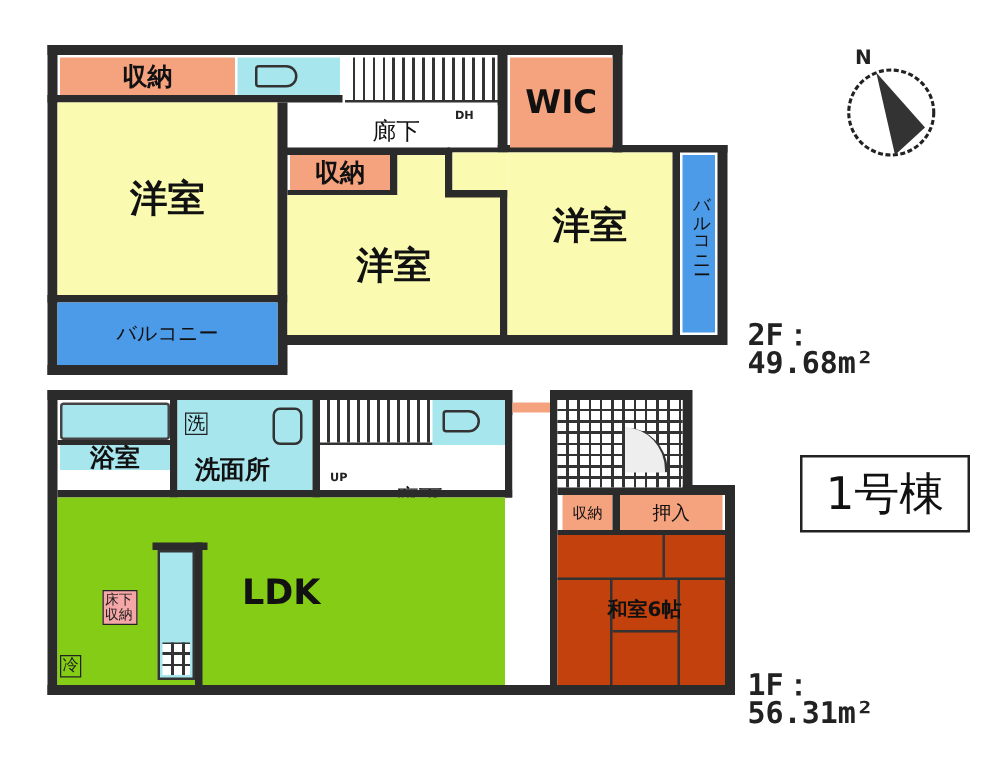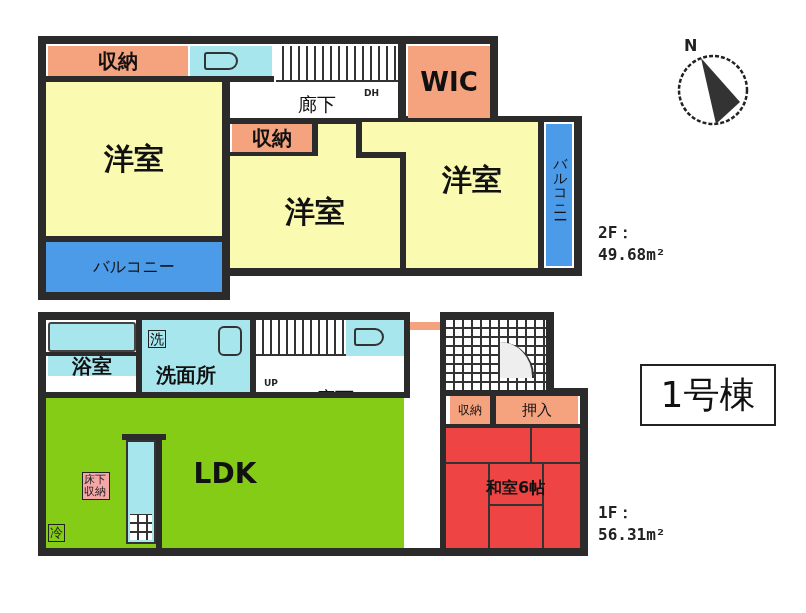--- a/index.html
+++ b/index.html
@@ -5,32 +5,32 @@
   html, body { margin:0; padding:0; background:#ffffff; }
   body { width:806px; height:613px; position:relative; overflow:hidden; font-family:"DejaVu Sans", sans-serif; }
   .abs { position:absolute; box-sizing:border-box; }
   .wall { background:#2b2b2b; }
   .room { display:flex; align-items:center; justify-content:center; color:#111; font-weight:bold; }
   .yellow { background:#fafab0; }
   .orange { background:#f5a27f; }
   .cyan { background:#a8e6ee; }
   .blue { background:#4b9be8; }
   .pink { background:#84cc16; }
-  .green { background:#ef4444; }
+  .green { background:#c2410c; }
   .white { background:#ffffff; }
   .stair2 { background:
       repeating-linear-gradient(90deg, #fff 0 6px, #333 6px 8px);
       }
   .grid { background:
       repeating-linear-gradient(90deg, transparent 0 7px, #333 7px 9px),
       repeating-linear-gradient(0deg, #fff 0 7px, #333 7px 9px); }
   .label-lg { font-size:30px; }
   .label-md { font-size:20px; }
   .label-sm { font-size:19px; font-weight:normal; }
-  .area { font-family:"DejaVu Sans Mono", monospace; font-size:16px; font-weight:bold; color:#222; line-height:22px; }
+  .area { font-family:"DejaVu Sans Mono", monospace; font-size:24px; font-weight:bold; color:#222; line-height:22px;margin-top:35px; }
   .boxlabel { border:1px solid #222; font-size:11px; font-weight:normal; line-height:12px; }
 </style>
 </head>
 <body>
 
 <div class="abs" style="left:38px;top:36px;width:548px;height:268px;">
 
   <div class="abs wall" style="left:0;top:0;width:460px;height:8px;"></div>
   <div class="abs wall" style="left:0;top:0;width:8px;height:264px;"></div>
   <div class="abs wall" style="left:452px;top:0;width:8px;height:90px;"></div>

